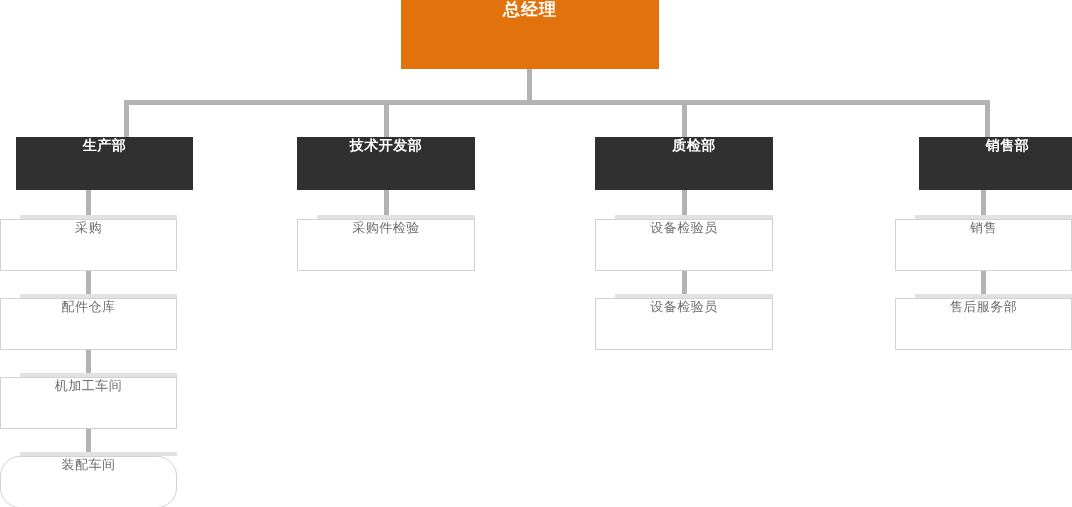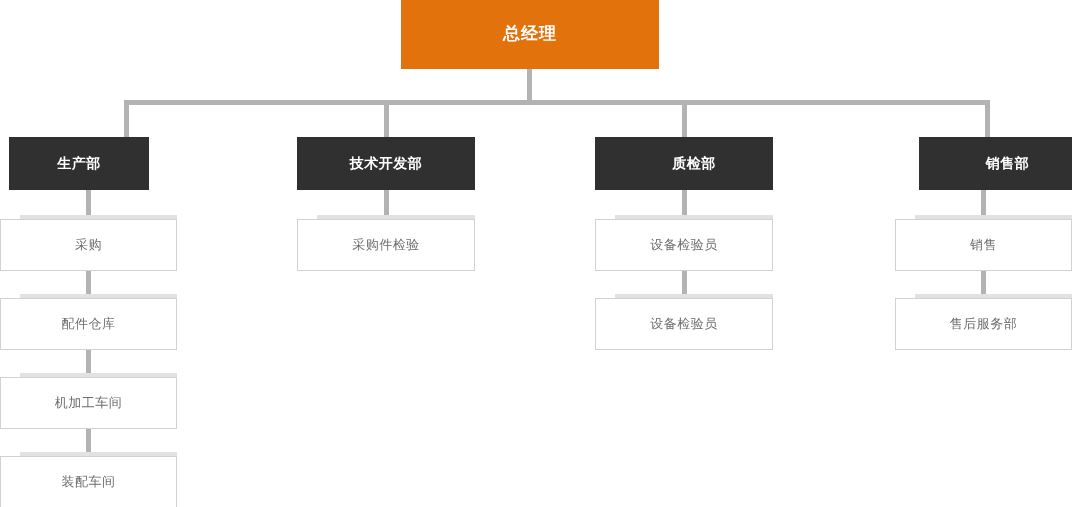--- a/index.html
+++ b/index.html
@@ -19,21 +19,21 @@
     width: 1072px;
     height: 507px;
     background: #ffffff;
   }
 
   
   .node {
     position: absolute;
     box-sizing: border-box;
     display: flex;
-    align-items: center;
+    align-items: flex-start;
     justify-content: center;
     text-align: center;
     line-height: 1.2;
     white-space: nowrap;
   }
 
   .node-root {
     background: #e2720c;
     color: #ffffff;
     font-size: 17px;
@@ -83,21 +83,21 @@
 
   <div class="conn conn-v" style="left:527px; top:69px; width:5px; height:33px;"></div>
 
   <div class="conn conn-h" style="left:124px; top:100px; width:866px; height:5px;"></div>
 
   <div class="conn conn-v" style="left:124px; top:100px; width:5px; height:37px;"></div>
   <div class="conn conn-v" style="left:384px; top:100px; width:5px; height:37px;"></div>
   <div class="conn conn-v" style="left:682px; top:100px; width:5px; height:37px;"></div>
   <div class="conn conn-v" style="left:985px; top:100px; width:5px; height:37px;"></div>
 
-  <div class="node node-dept" style="left:9px; top:137px; width:140px; height:53px;">
+  <div class="node node-dept" style="left:16px; top:137px; width:177px; height:53px;">
     <span>生产部</span>
   </div>
 
   <div class="conn conn-v" style="left:86px; top:190px; width:5px; height:29px;"></div>
   <div class="cap" style="left:20px; top:215px; width:157px;"></div>
   <div class="node node-leaf" style="left:0px; top:219px; width:177px; height:52px;">
     <span>采购</span>
   </div>
 
   <div class="conn conn-v" style="left:86px; top:271px; width:5px; height:27px;"></div>
@@ -107,21 +107,21 @@
   </div>
 
   <div class="conn conn-v" style="left:86px; top:350px; width:5px; height:27px;"></div>
   <div class="cap" style="left:20px; top:373px; width:157px;"></div>
   <div class="node node-leaf" style="left:0px; top:377px; width:177px; height:52px;">
     <span>机加工车间</span>
   </div>
 
   <div class="conn conn-v" style="left:86px; top:429px; width:5px; height:27px;"></div>
   <div class="cap" style="left:20px; top:452px; width:157px;"></div>
-  <div class="node node-leaf" style="left:0px; top:456px; width:177px; height:52px;">
+  <div class="node node-leaf" style="left:0px; top:456px; width:177px; height:52px;border-radius:20px;">
     <span>装配车间</span>
   </div>
 
   <div class="node node-dept" style="left:297px; top:137px; width:178px; height:53px;">
     <span>技术开发部</span>
   </div>
 
   <div class="conn conn-v" style="left:384px; top:190px; width:5px; height:29px;"></div>
   <div class="cap" style="left:317px; top:215px; width:158px;"></div>
   <div class="node node-leaf" style="left:297px; top:219px; width:178px; height:52px;">

